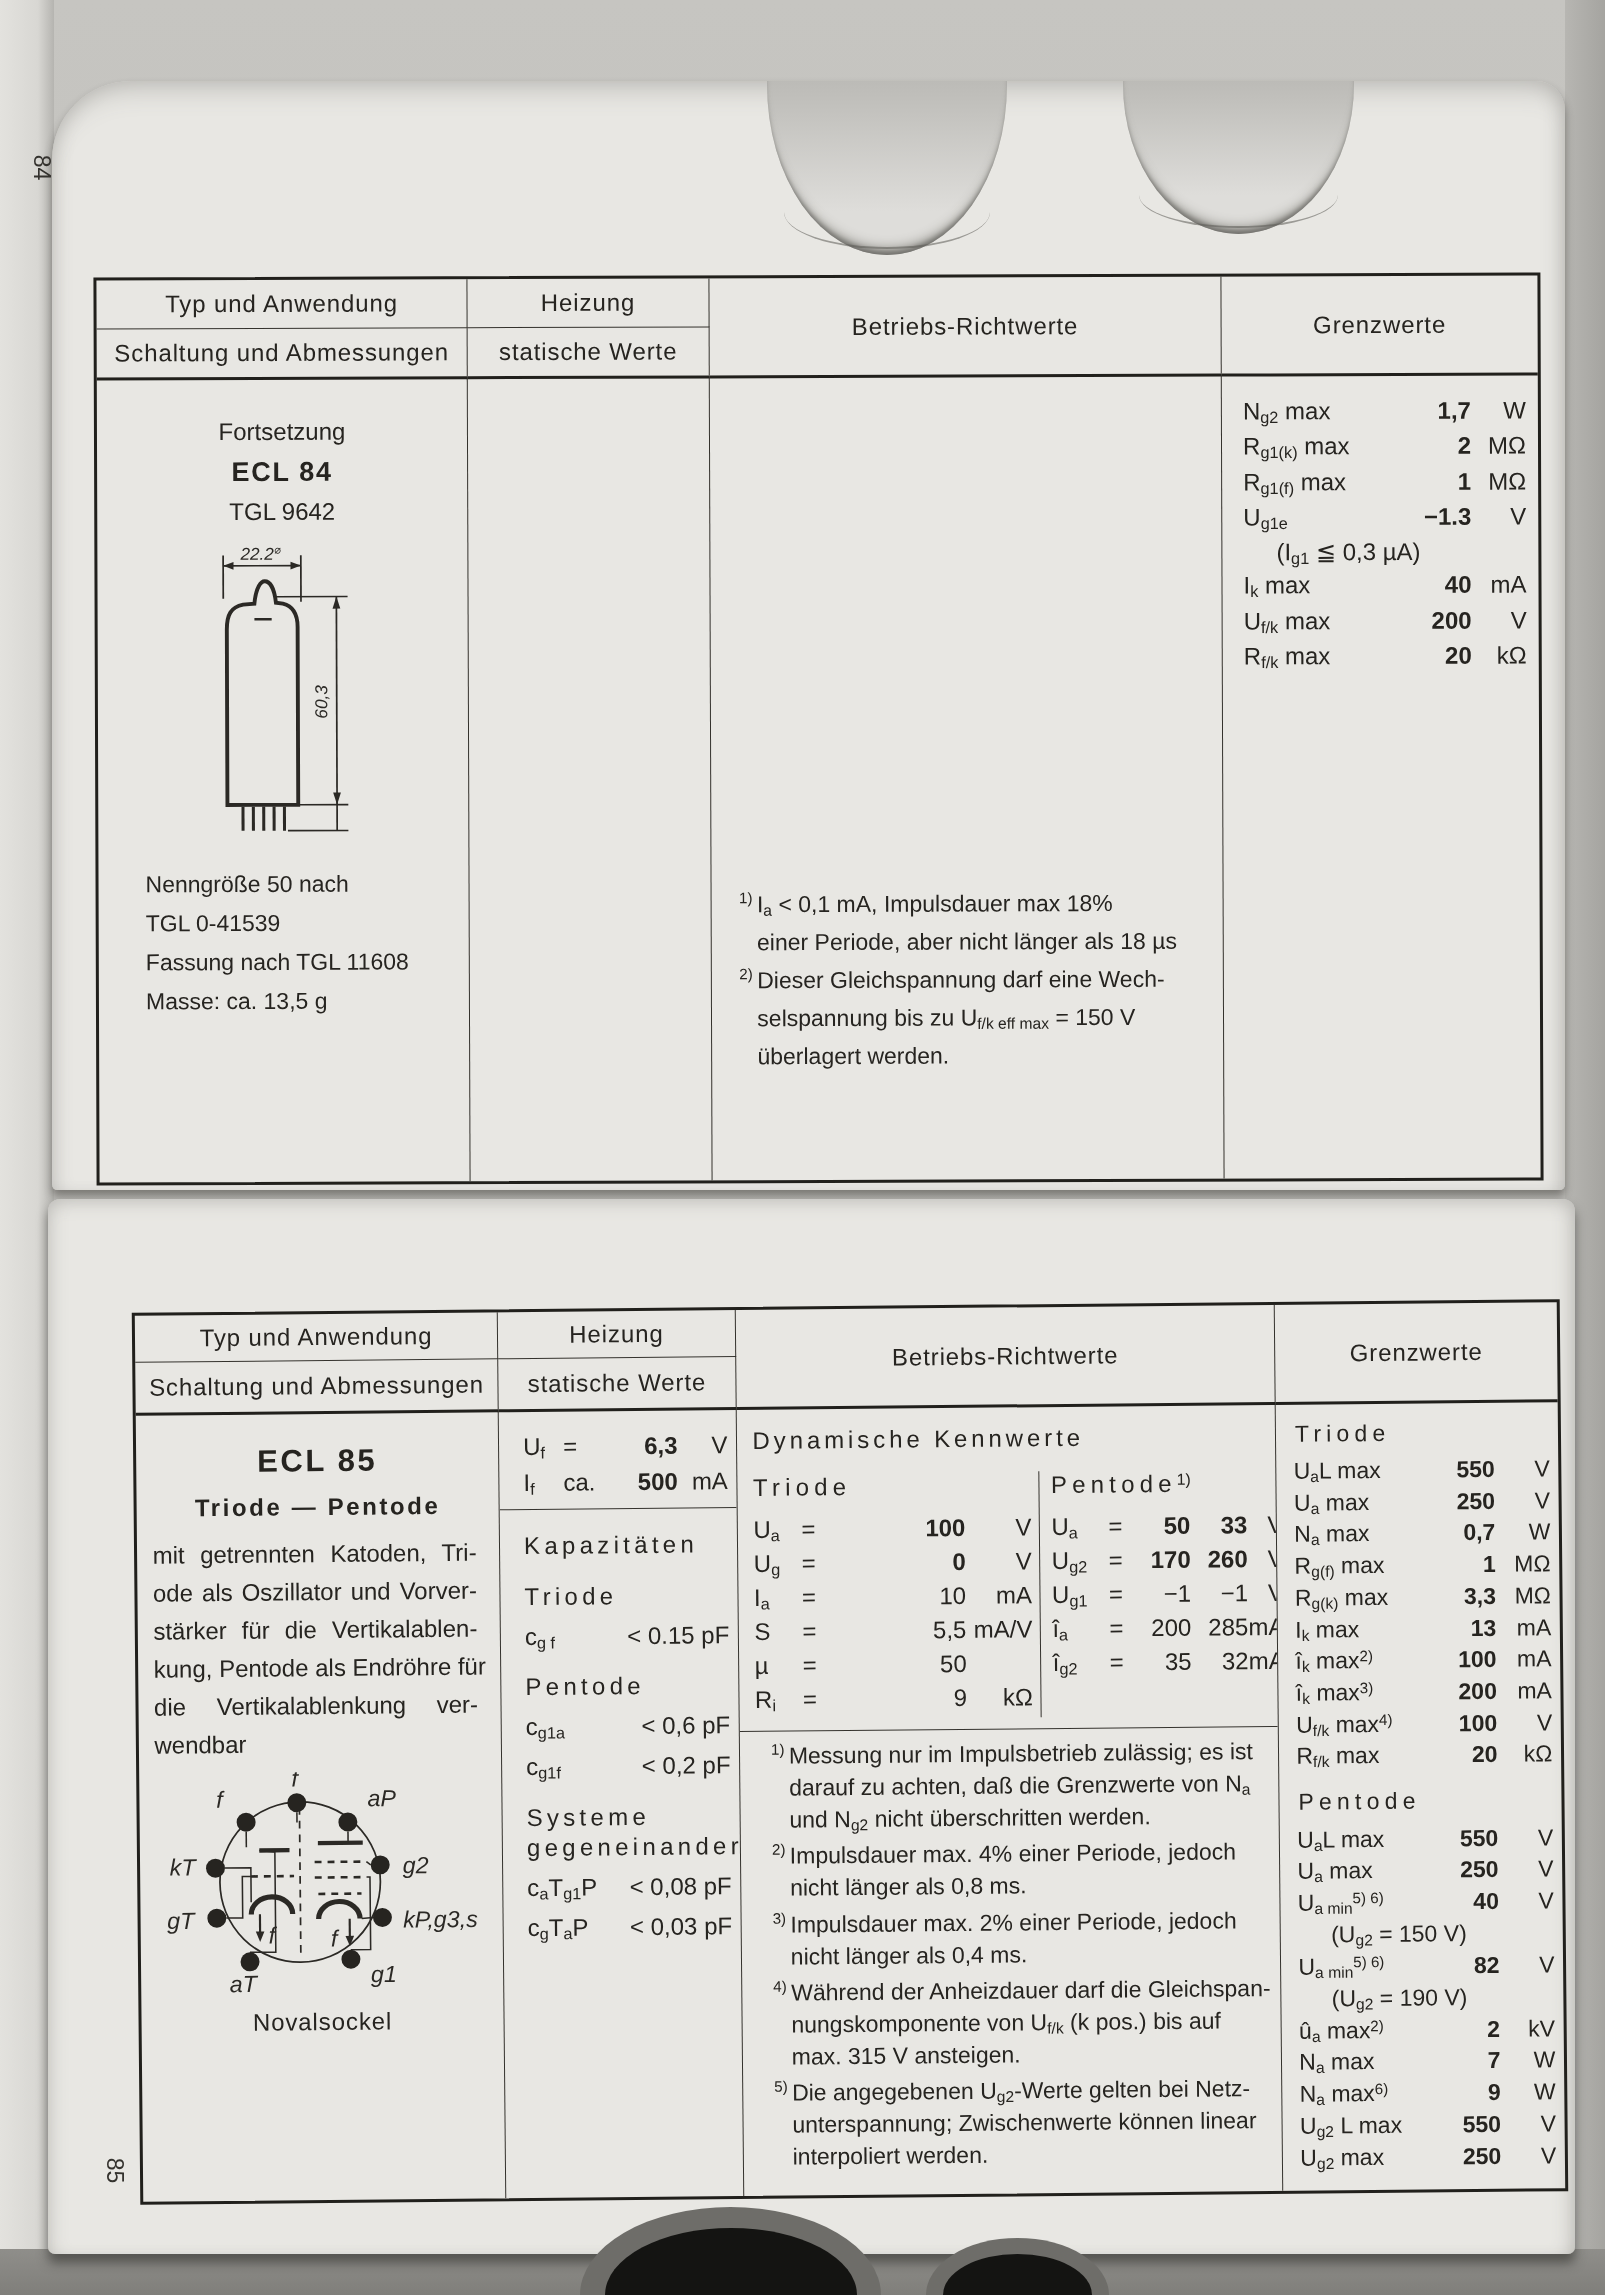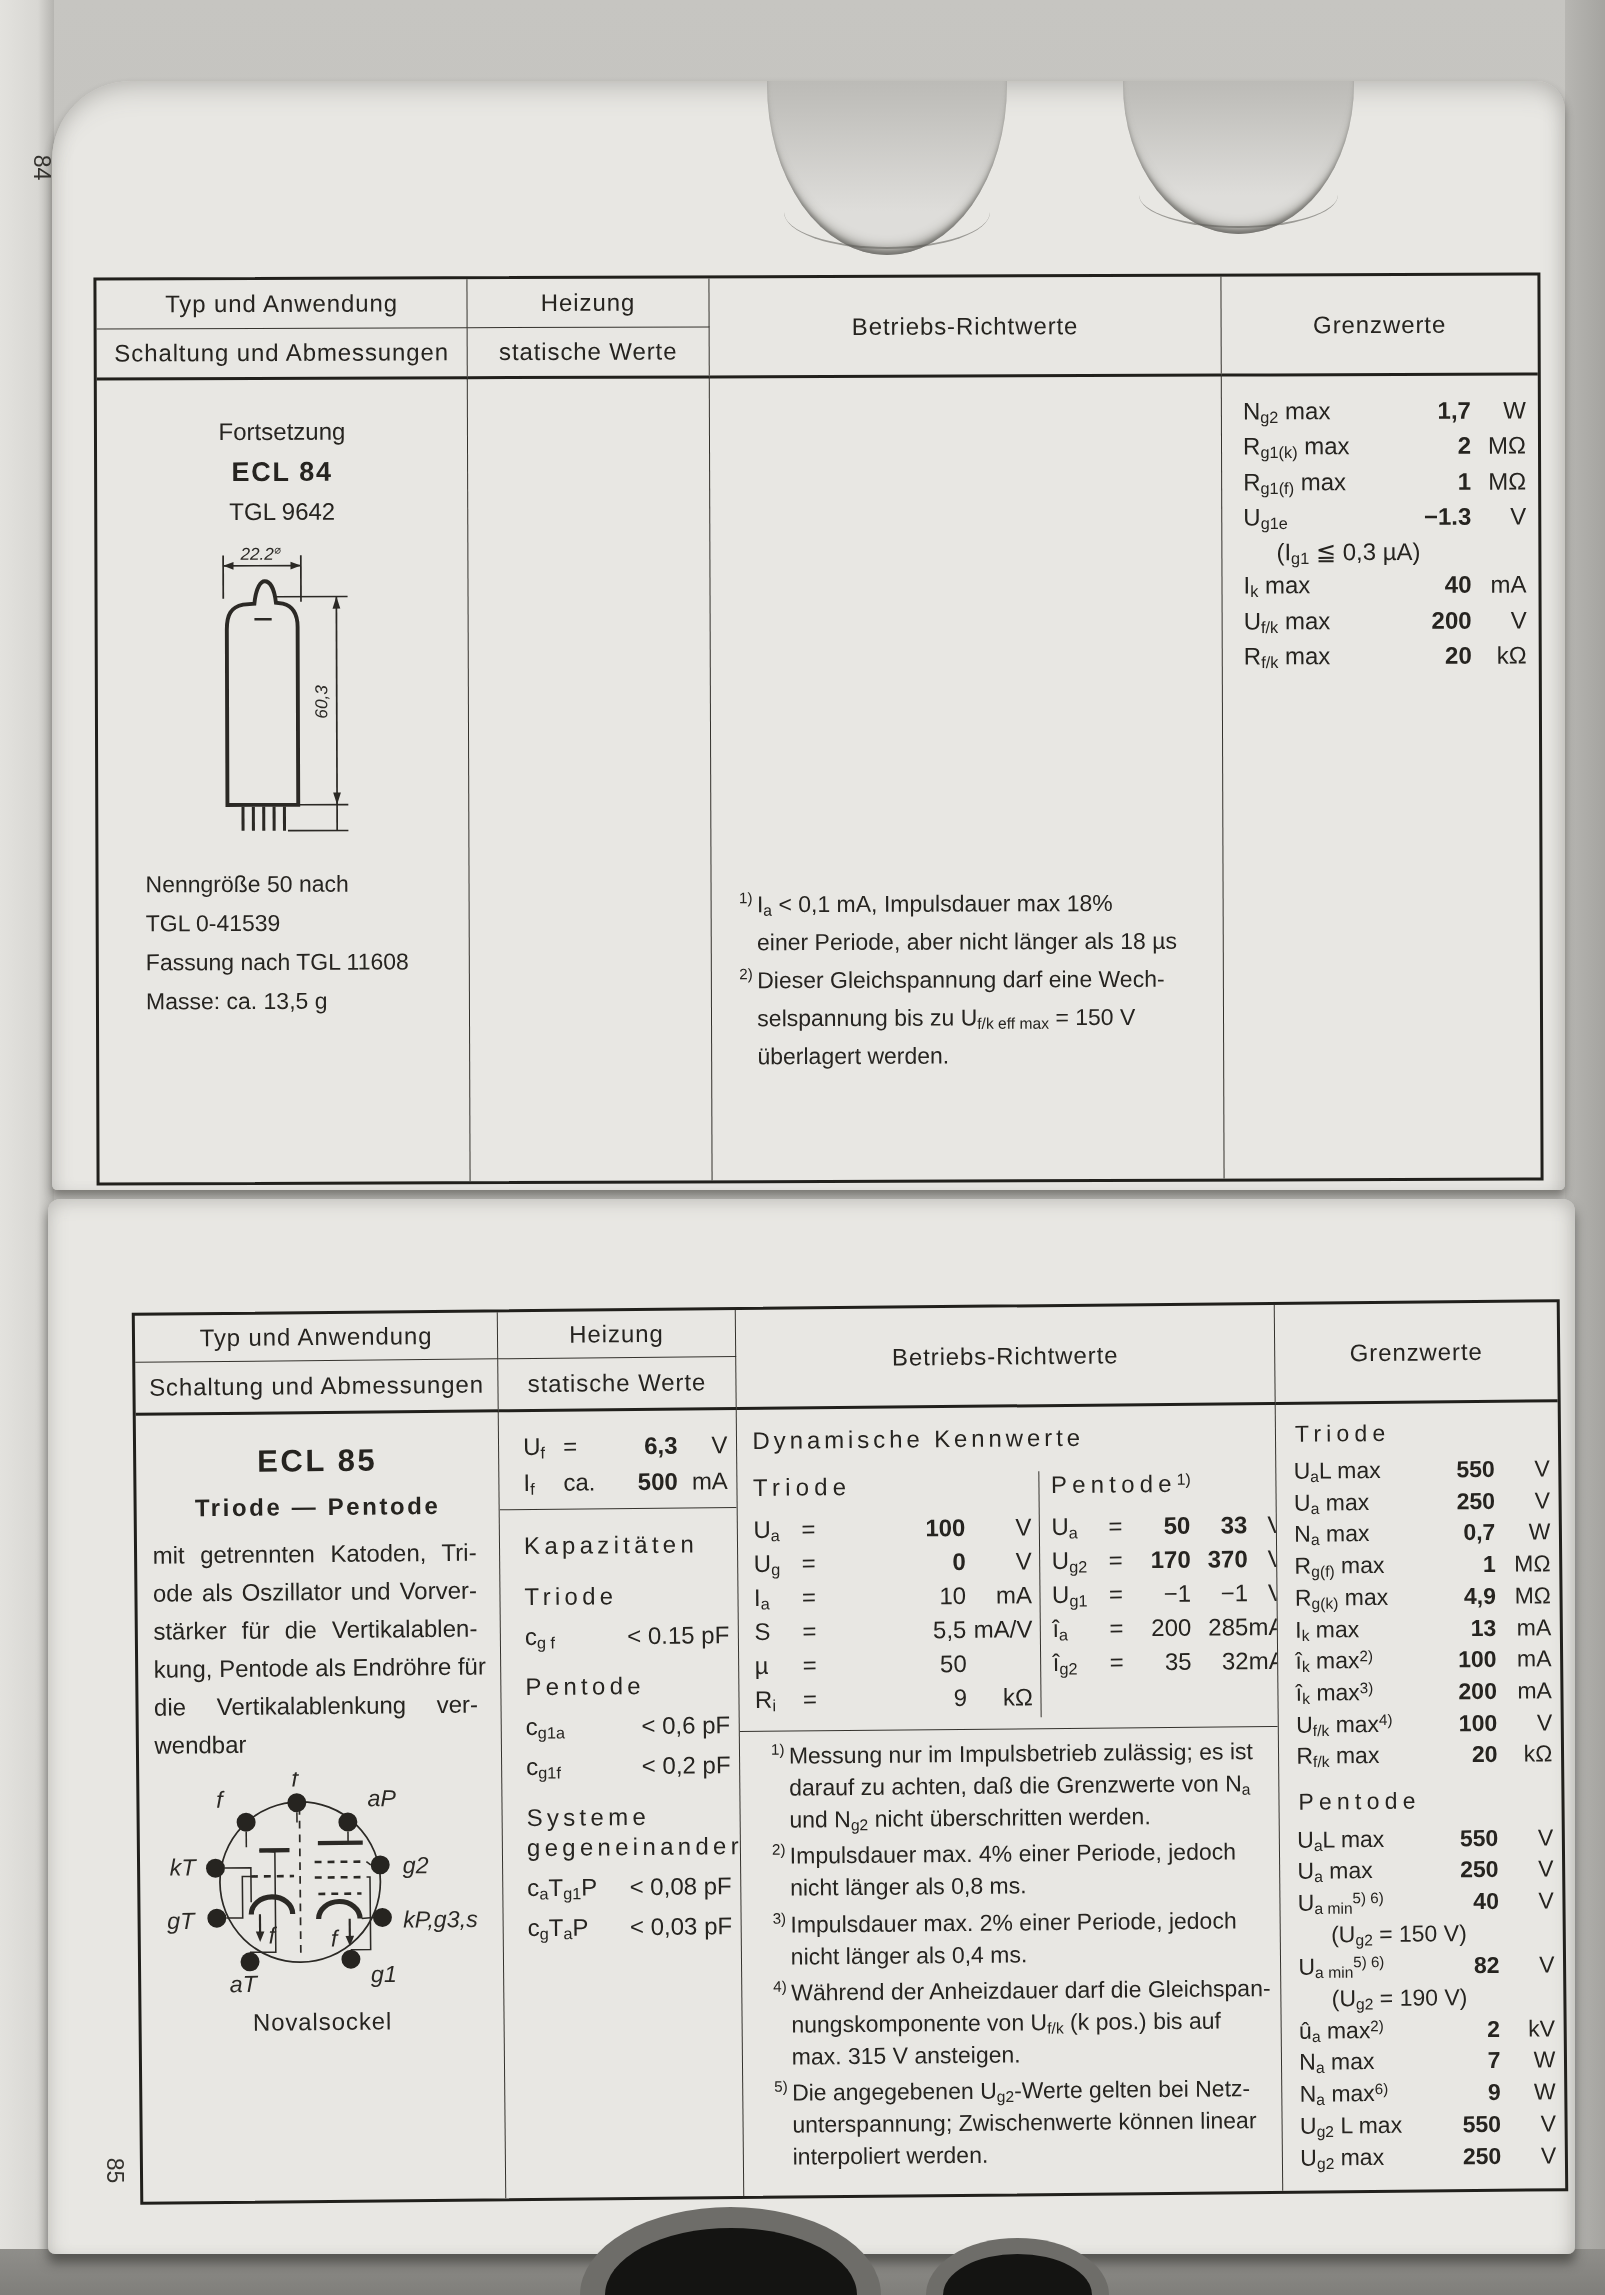--- a/index.html
+++ b/index.html
@@ -445,21 +445,21 @@
               <span class="dl">U<sub>a</sub></span>
               <span class="hop">=</span>
               <span class="dv dvb">50</span>
               <span class="dv dvb">33</span>
               <span class="du">V</span>
             </div>
             <div class="drow-p">
               <span class="dl">U<sub>g2</sub></span>
               <span class="hop">=</span>
               <span class="dv dvb">170</span>
-              <span class="dv dvb">370</span>
+              <span class="dv dvb">260</span>
               <span class="du">V</span>
             </div>
             <div class="drow-p">
               <span class="dl">U<sub>g1</sub></span>
               <span class="hop">=</span>
               <span class="dv">−1</span>
               <span class="dv">−1</span>
               <span class="du">V</span>
             </div>
             <div class="drow-p">
@@ -540,21 +540,21 @@
           <span class="gv">0,7</span>
           <span class="gu">W</span>
         </div>
         <div class="grow">
           <span class="gl">R<sub>g(f)</sub> max</span>
           <span class="gv">1</span>
           <span class="gu">MΩ</span>
         </div>
         <div class="grow">
           <span class="gl">R<sub>g(k)</sub> max</span>
-          <span class="gv">4,9</span>
+          <span class="gv">3,3</span>
           <span class="gu">MΩ</span>
         </div>
         <div class="grow">
           <span class="gl">I<sub>k</sub> max</span>
           <span class="gv">13</span>
           <span class="gu">mA</span>
         </div>
         <div class="grow">
           <span class="gl">î<sub>k</sub> max<sup>2)</sup></span>
           <span class="gv">100</span>

